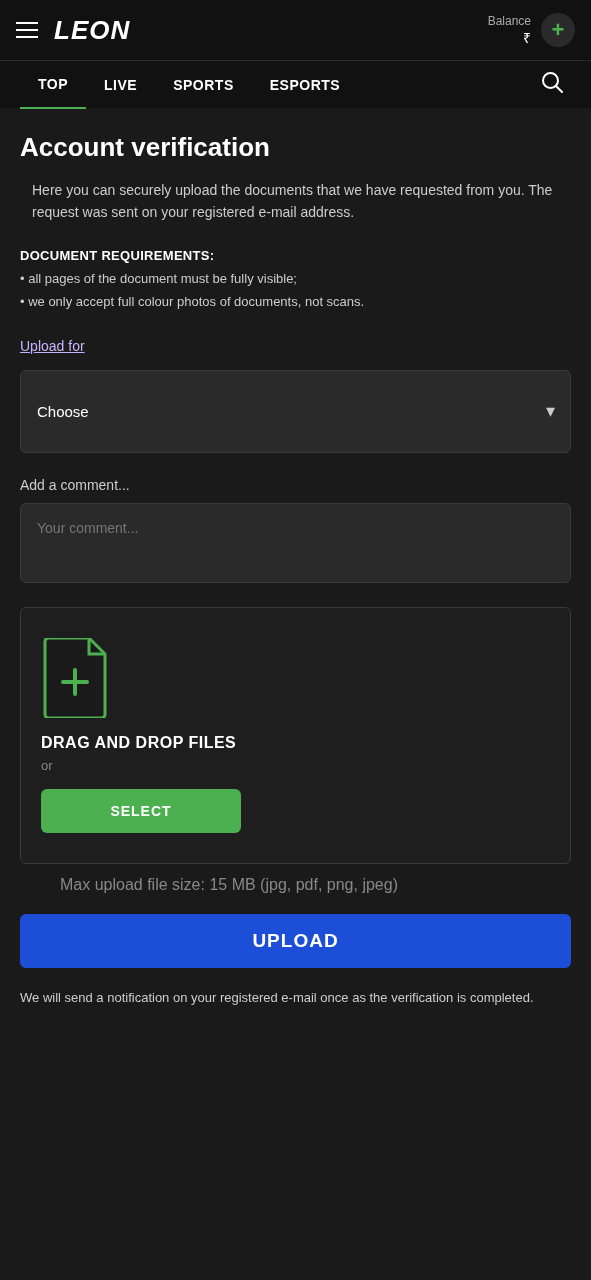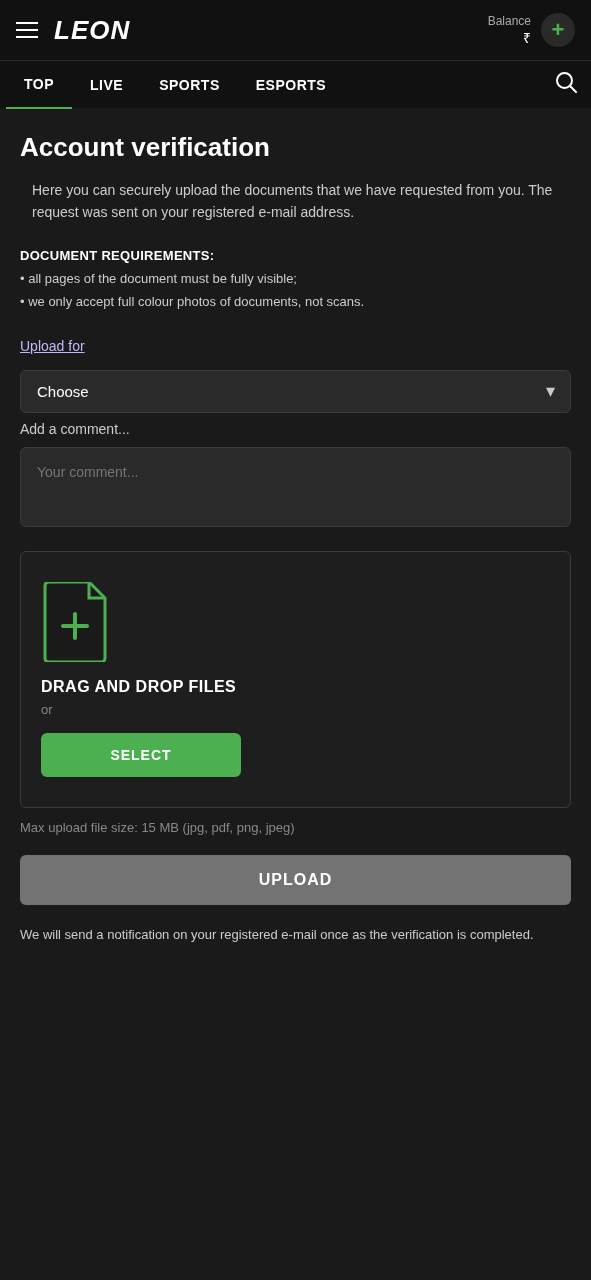--- a/index.html
+++ b/index.html
@@ -86,21 +86,21 @@
       color: #4caf50;
       font-weight: bold;
       border: none;
     }
 
     
     .nav-bar {
       background-color: #111111;
       display: flex;
       align-items: center;
-      padding: 0 6px;
+      padding: 0 20px;
       height: 48px;
       border-top: 1px solid #2a2a2a;
     }
 
     .nav-item {
       padding: 0 18px;
       height: 48px;
       display: flex;
       align-items: center;
       font-size: 14px;
@@ -163,31 +163,31 @@
       color: #c4b5fd;
       margin-bottom: 16px;
       text-decoration: underline;
     }
 
     .select-dropdown {
       width: 100%;
       background-color: #2a2a2a;
       border: 1px solid #3a3a3a;
       border-radius: 6px;
-      padding: 12px 16px;
+      padding: 32px 16px;
       color: #ffffff;
       font-size: 15px;
       appearance: none;
       -webkit-appearance: none;
       cursor: pointer;
       position: relative;
       display: flex;
       align-items: center;
       justify-content: space-between;
-      margin-bottom: 8px;
+      margin-bottom: 24px;
     }
 
     .dropdown-wrapper {
       position: relative;
       margin-bottom: 8px;
     }
 
     .dropdown-arrow {
       position: absolute;
       right: 16px;
@@ -266,33 +266,34 @@
       padding: 14px 0;
       width: 200px;
       font-size: 14px;
       font-weight: bold;
       letter-spacing: 1px;
       cursor: pointer;
       text-transform: uppercase;
     }
 
     .max-file-size {
-      font-size: 13px;
+      font-size: 16px;
       color: #888888;
       margin-bottom: 20px;
+      margin-left: 40px;
     }
 
     .upload-button {
       width: 100%;
-      background-color: #737373;
+      background-color: #1d4ed8;
       color: #ffffff;
       border: none;
       border-radius: 6px;
       padding: 16px;
-      font-size: 16px;
+      font-size: 19px;
       font-weight: bold;
       letter-spacing: 1px;
       cursor: pointer;
       text-transform: uppercase;
       margin-bottom: 20px;
     }
 
     .notification-text {
       font-size: 13px;
       color: #cccccc;

